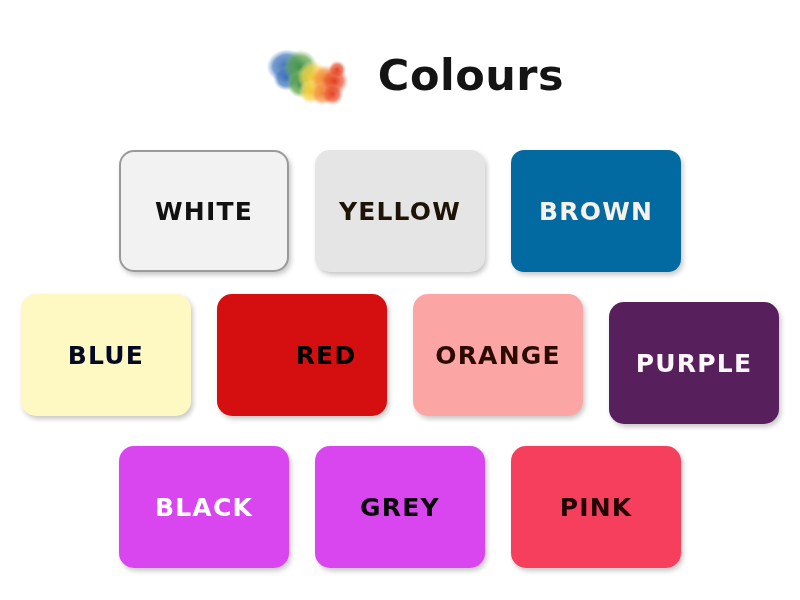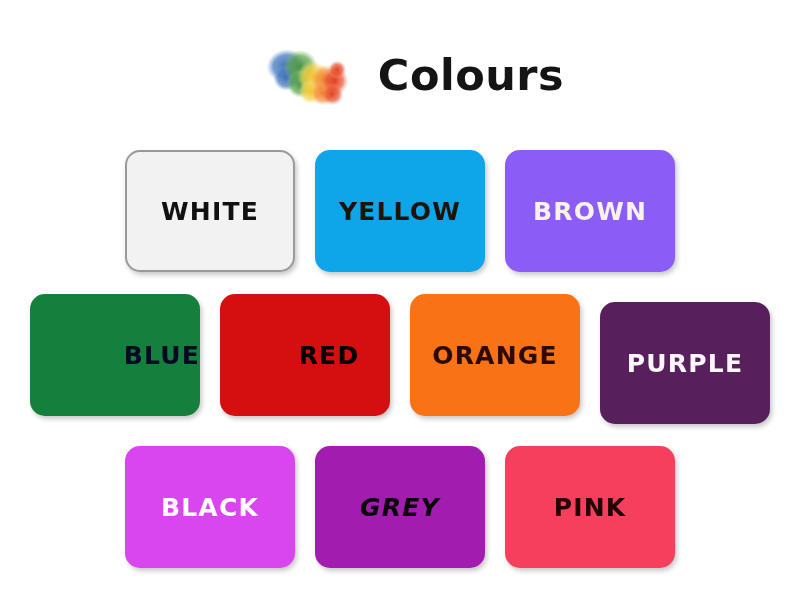--- a/index.html
+++ b/index.html
@@ -64,21 +64,21 @@
   .grid {
     position: absolute;
     top: 150px;
     left: 0;
     width: 800px;
   }
 
   .row {
     display: flex;
     justify-content: center;
-    gap: 20px;
+    gap: 26px;
     margin-bottom: 22px;
   }
 
   .swatch {
     width: 170px;
     height: 122px;
     border-radius: 15px;
     display: flex;
     align-items: center;
     justify-content: center;
@@ -156,48 +156,48 @@
 
     <div class="title">Colours</div>
   </div>
 
   <div class="grid">
 
     <div class="row">
       <div class="swatch bordered" style="background: rgb(242, 242, 242); border-color: rgb(154, 154, 154);">
         <span class="swatch-label" style="color: rgb(17, 17, 17);">WHITE</span>
       </div>
-      <div class="swatch" style="background: #0ea5e9;">
+      <div class="swatch" style="background: #e5e5e5;">
         <span class="swatch-label" style="color: rgb(30, 20, 5);">YELLOW</span>
       </div>
-      <div class="swatch" style="background: #8b5cf6;">
+      <div class="swatch" style="background: #0369a1; border-radius: 13px;">
         <span class="swatch-label" style="color: rgb(247, 242, 233);">BROWN</span>
       </div>
     </div>
 
     <div class="row">
-      <div class="swatch" style="background: #15803d; justify-content: flex-end;">
+      <div class="swatch" style="background: #fef9c3;">
         <span class="swatch-label" style="color: rgb(5, 10, 36);">BLUE</span>
       </div>
       <div class="swatch" style="background: rgb(213, 15, 16);">
         <span class="swatch-label" style="color: #000000; margin-left: 48px;">RED</span>
       </div>
-      <div class="swatch" style="background: #f97316;">
+      <div class="swatch" style="background: #fca5a5;">
         <span class="swatch-label" style="color: rgb(43, 11, 2);">ORANGE</span>
       </div>
       <div class="swatch" style="background: rgb(87, 32, 92); margin-top: 8px;">
         <span class="swatch-label" style="color: rgb(253, 246, 251);">PURPLE</span>
       </div>
     </div>
 
     <div class="row">
       <div class="swatch" style="background: #d946ef;">
         <span class="swatch-label" style="color: rgb(255, 255, 255);">BLACK</span>
       </div>
-      <div class="swatch" style="background: #a21caf; font-style: italic;">
+      <div class="swatch" style="background: #d946ef;">
         <span class="swatch-label" style="color: rgb(8, 8, 8);">GREY</span>
       </div>
       <div class="swatch" style="background: rgb(246, 63, 92);">
         <span class="swatch-label" style="color: rgb(35, 2, 6); text-align: right;">PINK</span>
       </div>
     </div>
 
   </div>
 </div>
 

